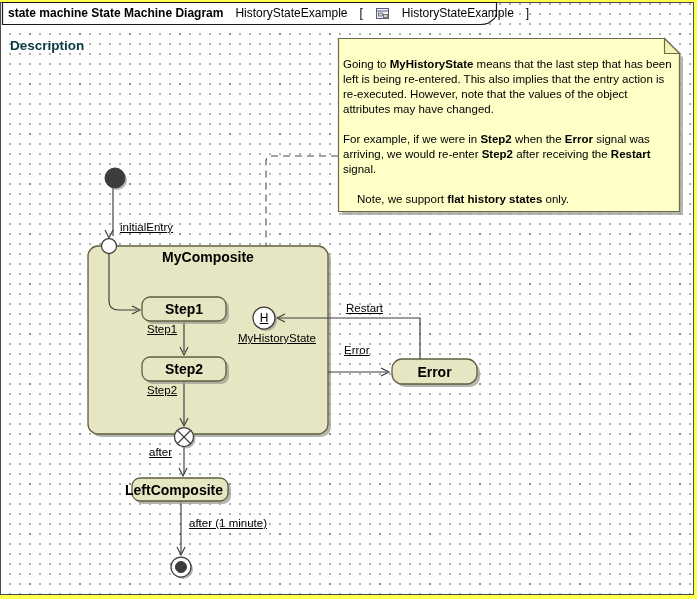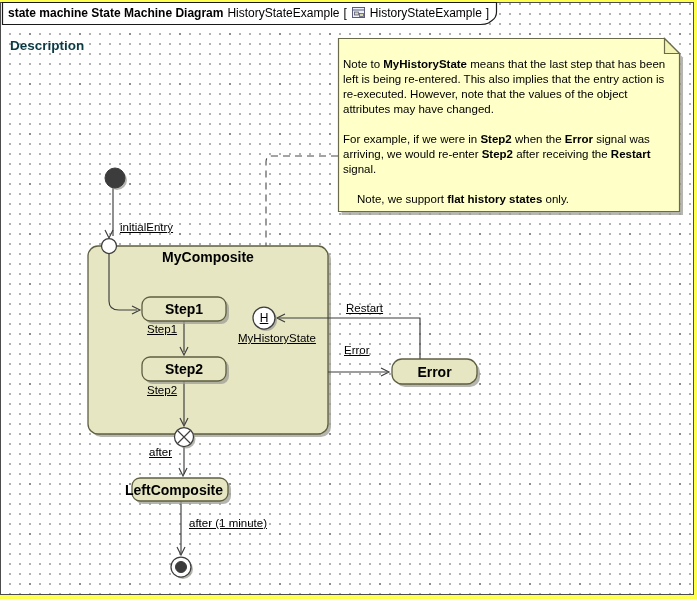--- a/index.html
+++ b/index.html
@@ -32,21 +32,21 @@
   .note-shape{fill:var(--note-fill);stroke:var(--note-border);stroke-width:1.2}
   .note-fold{fill:#f4f4b4;stroke:var(--note-border);stroke-width:1.2}
   .shadow-shape{fill:var(--shadow);opacity:.75}
   .state-shape{fill:var(--state-fill);stroke:var(--state-border);stroke-width:1.3}
   .tr{stroke:var(--line-color);stroke-width:1.15;fill:none}
   .arrowhead{stroke:var(--line-color);stroke-width:1.15;fill:none}
   .anchor{stroke:#4a4a4a;stroke-width:1.1;fill:none;stroke-dasharray:7 5}
   .node-white{fill:#ffffff;stroke:var(--line-color);stroke-width:1.25}
   .node-dark{fill:#3c3c3c;stroke:#3c3c3c}
   #frame-header-text{position:absolute;left:8px;top:6px;font-size:12px;color:#000;
-    display:flex;align-items:flex-start;gap:4px;white-space:nowrap}
+    display:flex;align-items:flex-end;gap:12px;white-space:nowrap}
   #frame-header-text .b{font-weight:bold}
   #description-title{position:absolute;left:10px;top:38px;font-size:13.5px;font-weight:bold;
     color:var(--description-text)}
   #description-body{position:absolute;left:10px;top:71px;width:322px;font-size:11.5px;
     line-height:15px;color:var(--description-text);white-space:normal}
   #note-text{position:absolute;left:343px;top:57px;width:331px;font-size:11.5px;
     line-height:15px;color:#000;white-space:normal}
   #note-text p{margin:0 0 15px 0}
   #note-text p:last-child{margin:14px}
   #note-text .b{font-weight:bold}
@@ -138,21 +138,21 @@
       <rect x="3.5" y="6" width="4" height="3" fill="#d8d8b0" stroke="#5a5a7a" stroke-width="0.8"></rect>
       <rect x="8.5" y="7.5" width="4" height="3" fill="#d8d8b0" stroke="#5a5a7a" stroke-width="0.8"></rect>
     </svg>
     <span>HistoryStateExample</span>
     <span>]</span>
   </div>
 
   <div id="description-title">Description</div>
 
   <div id="note-text">
-    <p><span>Note to </span><span class="b">MyHistoryState</span><span> means that the last step that has been left is being re-entered. This also implies that the entry action is re-executed. However, note that the values of the object attributes may have changed.</span></p>
+    <p><span>Going to </span><span class="b">MyHistoryState</span><span> means that the last step that has been left is being re-entered. This also implies that the entry action is re-executed. However, note that the values of the object attributes may have changed.</span></p>
     <p><span>For example, if we were in </span><span class="b">Step2</span><span> when the </span><span class="b">Error</span><span> signal was arriving, we would re-enter </span><span class="b">Step2</span><span> after receiving the </span><span class="b">Restart</span><span> signal.</span></p>
     <p><span>Note, we support </span><span class="b">flat history states</span><span> only.</span></p>
   </div>
 
   <div class="state-label" style="left:88px;top:250px;width:240px;height:14px">MyComposite</div>
   <div class="state-label" style="left:142px;top:297px;width:84px;height:24px">Step1</div>
   <div class="state-label" style="left:142px;top:357px;width:84px;height:24px">Step2</div>
   <div class="state-label" style="left:392px;top:359px;width:85px;height:25px">Error</div>
   <div class="state-label" style="left:132px;top:478px;width:84px;height:23px">LeftComposite</div>
   <div class="txt" style="left:253px;top:309px;width:22px;height:18px;display:flex;align-items:center;justify-content:center;font-size:12px">H</div>

